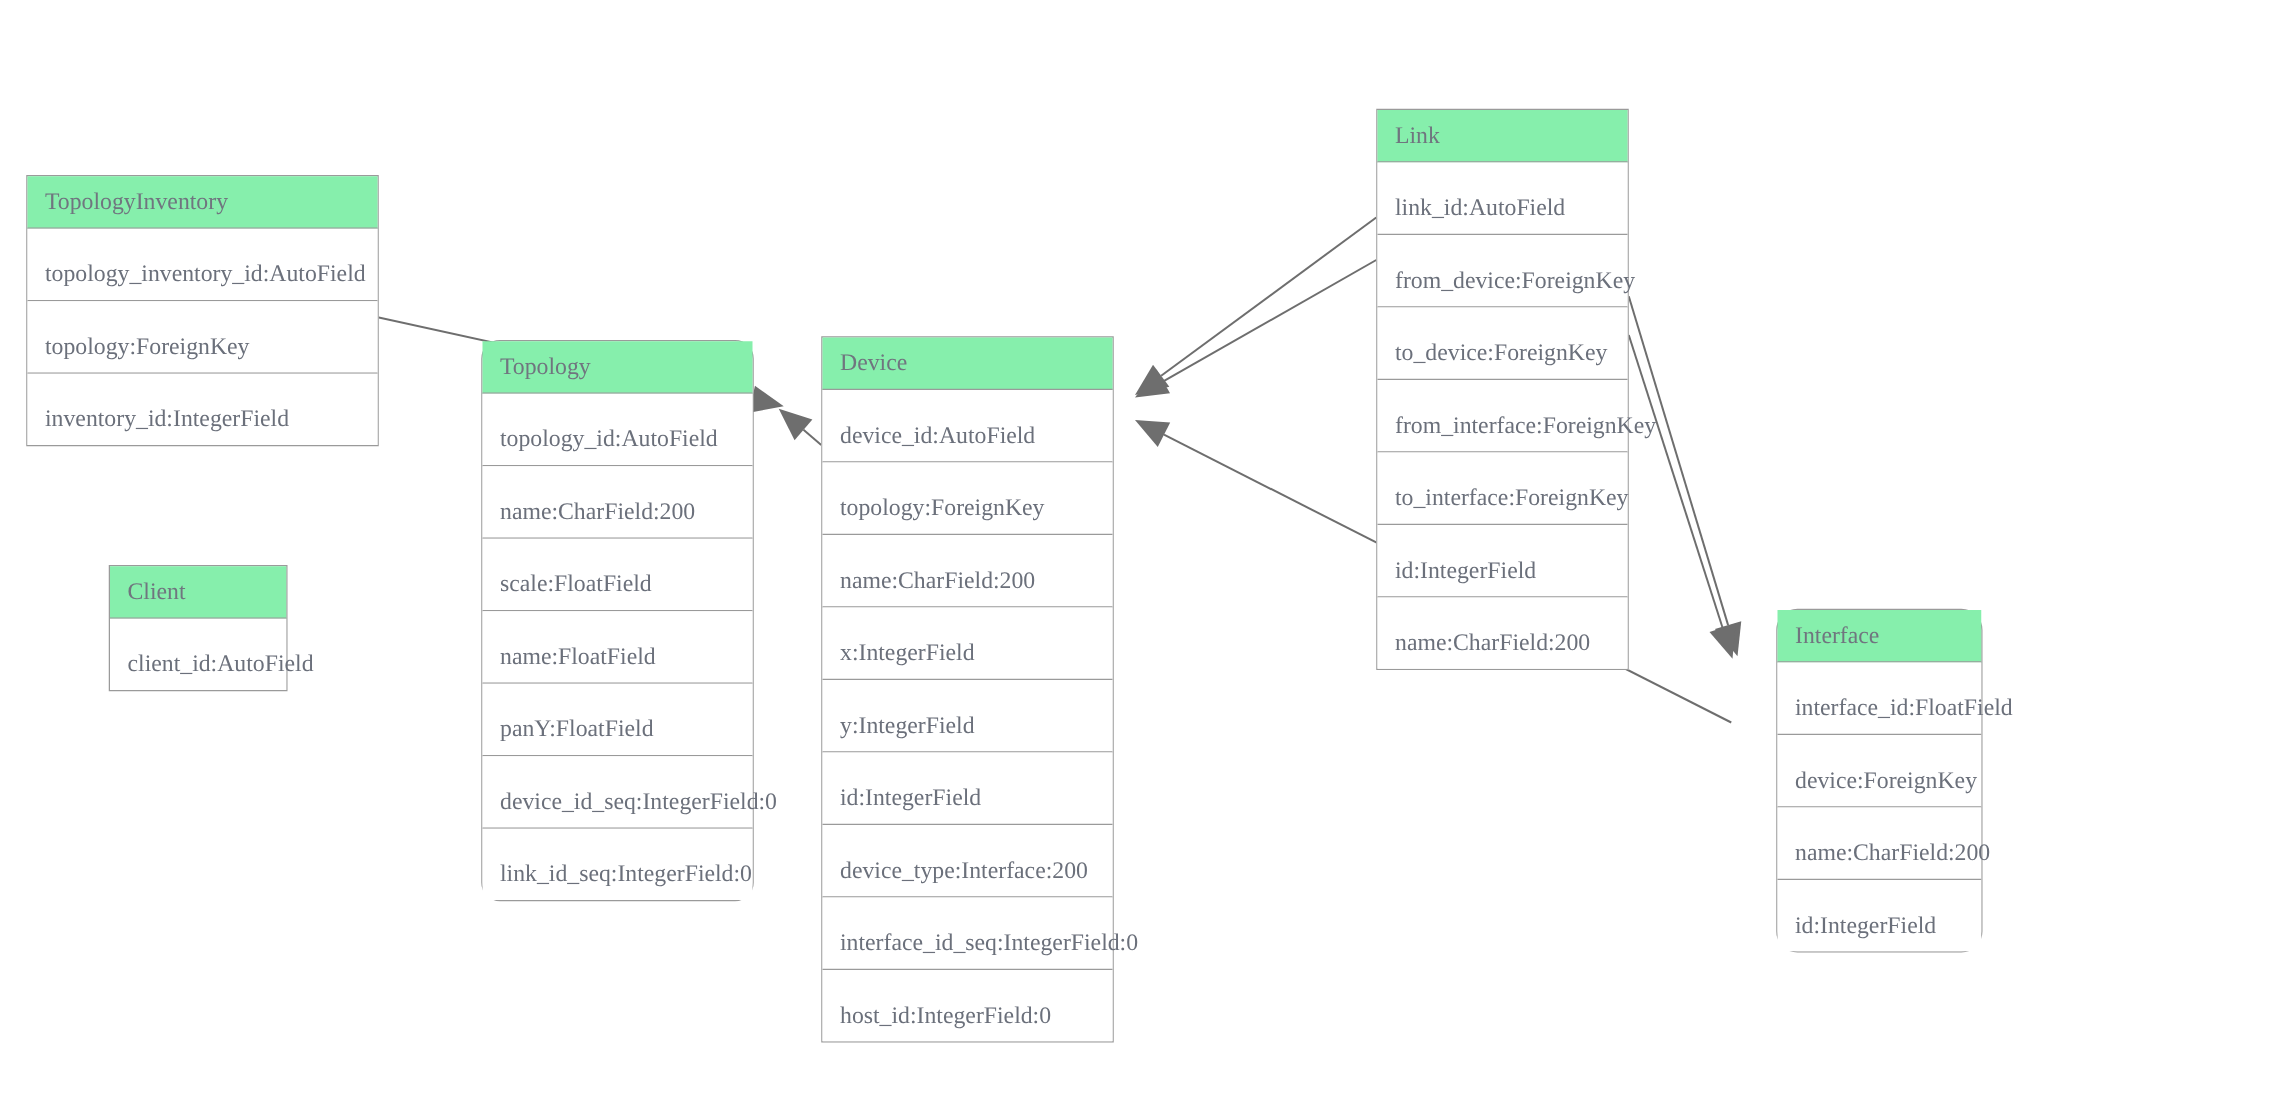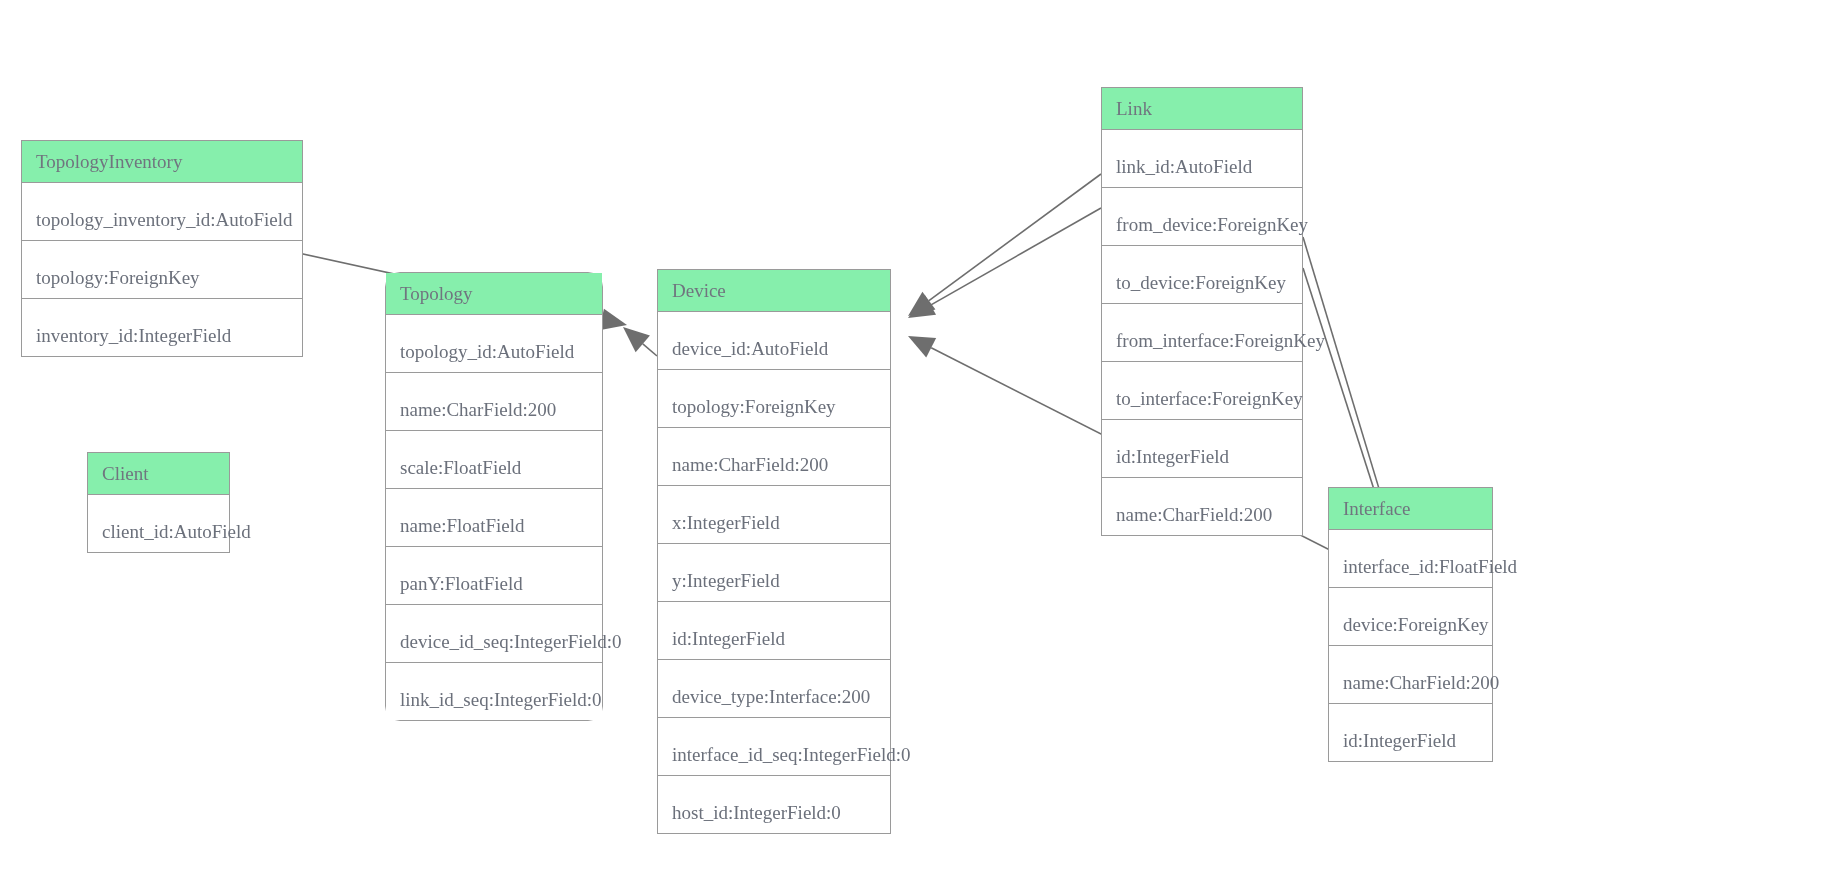--- a/index.html
+++ b/index.html
@@ -139,21 +139,21 @@
       <div class="entity" style="left: 1101px; top: 87px; width: 202px;">
         <div class="entity-header">Link</div>
         <div class="entity-field">link_id:AutoField</div>
         <div class="entity-field">from_device:ForeignKey</div>
         <div class="entity-field">to_device:ForeignKey</div>
         <div class="entity-field">from_interface:ForeignKey</div>
         <div class="entity-field">to_interface:ForeignKey</div>
         <div class="entity-field">id:IntegerField</div>
         <div class="entity-field">name:CharField:200</div>
       </div>
-      <div class="entity" style="left: 1328px; top: 487px; width: 165px;">
+      <div class="entity" style="left: 1421px; top: 487px; width: 165px; border-radius: 17px;">
         <div class="entity-header">Interface</div>
         <div class="entity-field">interface_id:FloatField</div>
         <div class="entity-field">device:ForeignKey</div>
         <div class="entity-field">name:CharField:200</div>
         <div class="entity-field">id:IntegerField</div>
       </div>
     </div>
 
 </div>
 

